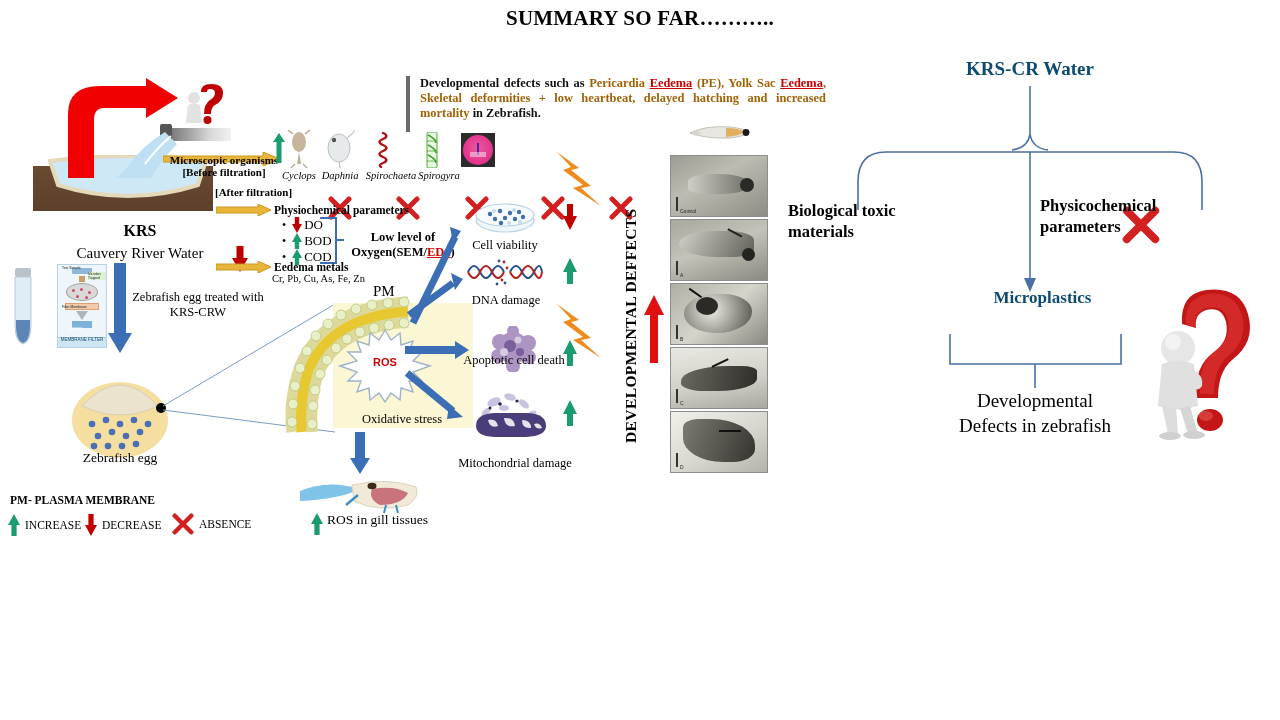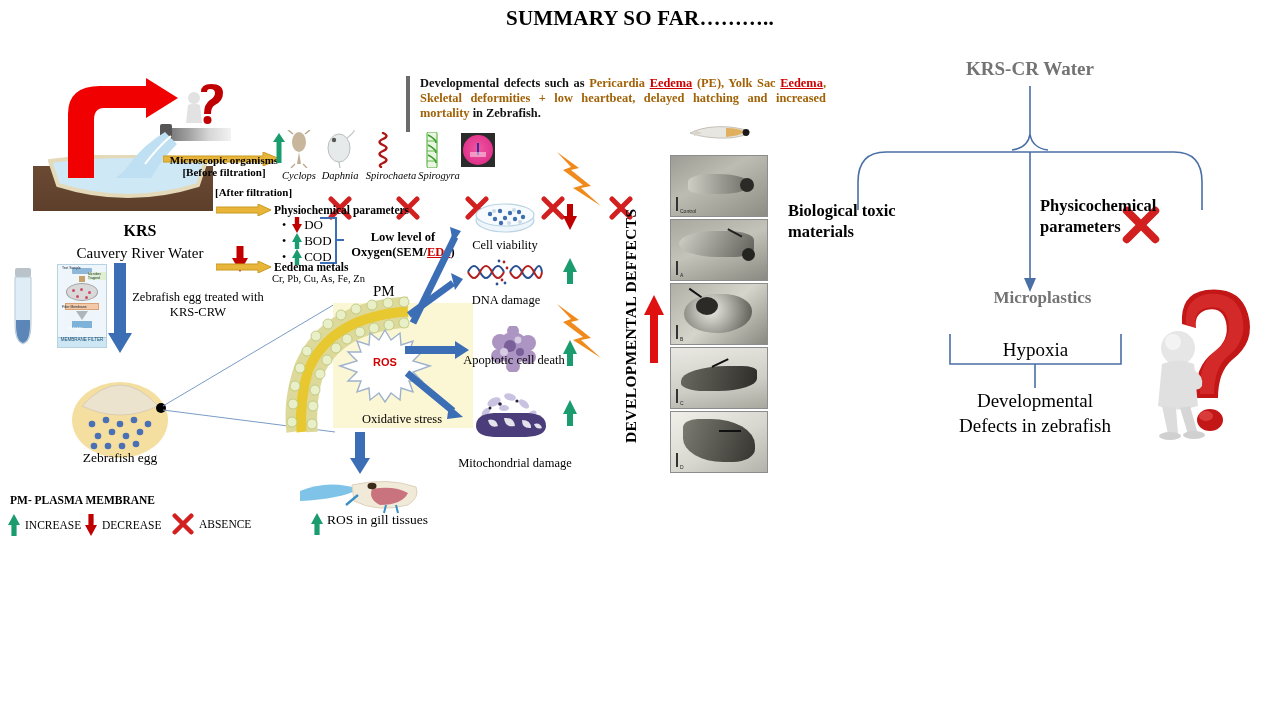--- a/index.html
+++ b/index.html
@@ -74,21 +74,21 @@
 
   
   #photostrip { left: 670px; top: 155px; width: 98px; height: 323px; }
   .photo {
     width: 98px; border: 1px solid #8d8d8d; position: relative; overflow: hidden;
   }
   .photo .scalebar { position:absolute; left:5px; bottom:5px; width:2px; height:14px; background:#333; }
   .photo .ptag { position:absolute; left:4px; bottom:2px; font-size:5px; color:#222; font-family:"Liberation Sans",sans-serif;}
 
   
-  .rtitle { font-family:"Liberation Serif", serif; font-weight:bold; font-size:19px; color:#737373; }
+  .rtitle { font-family:"Liberation Serif", serif; font-weight:bold; font-size:19px; color:#0c4a6e; }
   .rlabel { font-family:"Liberation Serif", serif; font-weight:bold; font-size:16.5px; color:#000; line-height:21px;}
   .rplain { font-family:"Liberation Serif", serif; font-size:19px; color:#000; line-height:25px;}
 
   
   #legend-title { font-family:"Liberation Serif", serif; font-weight:bold; font-size:11.5px; color:#000; }
   .legend-word { font-family:"Liberation Serif", serif; font-size:11.5px; color:#000; }
 
   .krs-main { font-family:"Liberation Serif", serif; font-weight:bold; font-size:16px; }
   .krs-sub  { font-family:"Liberation Serif", serif; font-size:15px; }
   .treated  { font-family:"Liberation Serif", serif; font-size:12.5px; text-align:center; line-height:15px; }
@@ -607,21 +607,20 @@
   </div>
   
 
   <div class="abs rtitle" style="left:930px;top:288px;width:225px;text-align:center;font-size:17px;">Microplastics</div>
 
   
   <svg class="abs" style="left:948px;top:334px;" width="175" height="56" viewBox="0 0 175 56">
     <path d="M2,0 L2,30 L173,30 L173,0" stroke="#4a6fa5" stroke-width="1.6" fill="none"></path>
     <path d="M87,30 L87,54" stroke="#4a6fa5" stroke-width="1.6" fill="none"></path>
   </svg>
-  <div class="abs rplain" style="left:948px;top:337px;width:175px;text-align:center;">Hypoxia</div>
 
   <div class="abs rplain" style="left:920px;top:388px;width:230px;text-align:center;">
     <div>Developmental</div>
     <div>Defects in zebrafish</div>
   </div>
 
   
   <svg class="abs" style="left:1140px;top:280px;" width="130" height="160" viewBox="0 0 130 160">
     <path d="M42,44 Q40,14 66,10 Q100,6 108,34 Q116,62 92,80 Q78,92 78,118 L56,118 Q54,86 74,72 Q90,60 86,42 Q82,26 66,30 Q54,34 56,48 Z" fill="#c31616"></path>
     <path d="M46,44 Q44,18 68,14 Q96,12 102,36 Q108,60 88,76 Q74,88 74,114 L60,114 Q58,84 76,70 Q92,58 88,40 Q84,24 66,28 Q52,32 56,48 Z" fill="#e23a3a" opacity=".55"></path>

